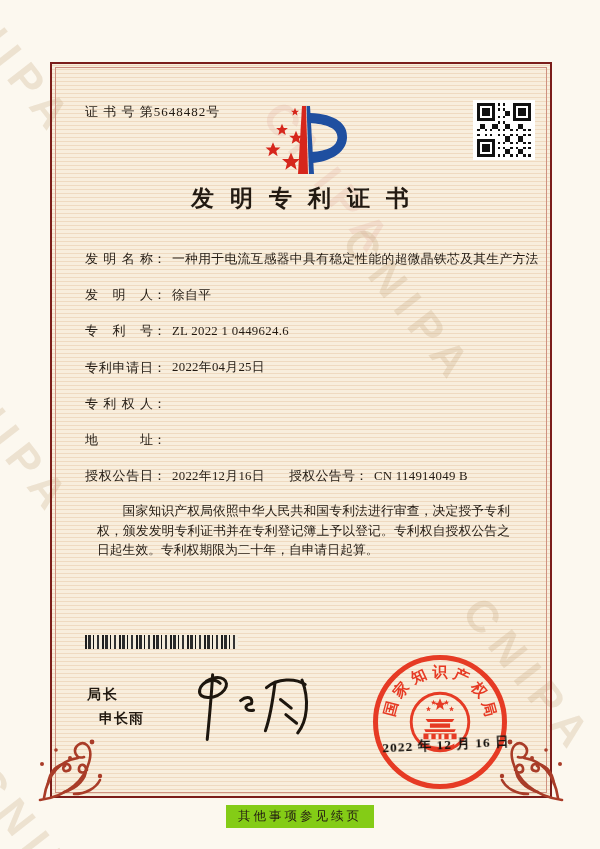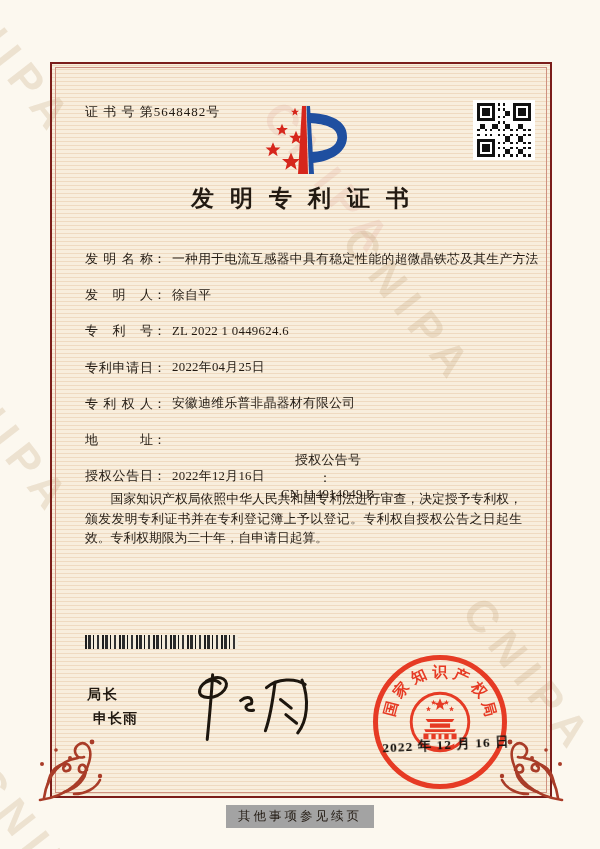--- a/index.html
+++ b/index.html
@@ -39,46 +39,46 @@
   .qr{position:absolute;left:4px;top:3px;width:54px;height:54px;}
 
   .title{position:absolute;left:0;top:183px;width:600px;text-align:center;
       font-size:23px;font-weight:600;letter-spacing:16px;padding-left:16px;box-sizing:border-box;}
 
   .rows{position:absolute;left:85px;top:241px;width:440px;}
   .row{height:36.2px;display:flex;align-items:center;}
   .flabel{display:inline-block;width:68px;font-size:13px;text-align:justify;text-align-last:justify;flex:none;}
   .fcolon{font-size:13px;flex:none;margin-right:6px;}
   .fvalue{font-size:12.8px;font-weight:400;letter-spacing:0.3px;white-space:nowrap;}
-  .fgroup2{display:flex;align-items:center;margin-left:16px;flex-direction:column;}
+  .fgroup2{display:flex;align-items:center;margin-left:24px;}
   .fgroup2 .flabel{width:66px;}
 
   .paras{position:absolute;left:85px;top:490px;width:437px;font-size:12.8px;line-height:19.5px;}
-  .paras p{margin:0;text-indent:2em;text-align:justify;}
+  .paras p{margin:12px;text-indent:2em;text-align:justify;}
 
   .barcode{position:absolute;left:85px;top:635px;width:153px;height:14px;
       background:repeating-linear-gradient(90deg,#1d1d1d 0 2px,#f4ecdc 2px 3px,#2a2a2a 3px 6px,#f4ecdc 6px 8px,#111 8px 9px,#f4ecdc 9px 12px,#333 12px 14px,#f4ecdc 14px 17px);}
 
   .director-label{position:absolute;left:87px;top:686px;font-size:14px;font-weight:700;letter-spacing:2px;}
-  .director-name{position:absolute;left:93px;top:710px;font-size:14px;font-weight:700;letter-spacing:1px;}
+  .director-name{position:absolute;left:99px;top:710px;font-size:14px;font-weight:700;letter-spacing:1px;}
   .signature{position:absolute;left:176px;top:668px;width:140px;height:76px;}
 
   .seal{position:absolute;left:373px;top:655px;width:134px;height:134px;z-index:6;
       mix-blend-mode:multiply;opacity:0.95;}
   .seal-ring{position:absolute;left:0;top:0;width:134px;height:134px;border-radius:50%;
       border:5px solid #e5301a;box-sizing:border-box;}
   .seal-char{position:absolute;width:17px;height:17px;font-size:15px;font-weight:700;color:#e5301a;
       text-align:center;line-height:17px;font-family:"Liberation Sans","DejaVu Sans",sans-serif;}
   .emblem{position:absolute;left:31px;top:31px;width:72px;height:72px;}
   .seal-date{position:absolute;left:368px;top:736px;width:156px;z-index:7;text-align:center;
       font-size:13.5px;font-weight:700;letter-spacing:1px;color:#14100c;transform:rotate(-3deg);}
 
   .page-footer{position:absolute;left:0;top:773px;width:600px;text-align:center;font-size:11.5px;letter-spacing:2px;}
   .continuation{position:absolute;left:0;top:805px;width:600px;text-align:center;}
-  .continuation span{display:inline-block;background:#a3a3a3;padding:3px 12px;font-size:12.5px;letter-spacing:3px;font-weight:500;}
+  .continuation span{display:inline-block;background:#84cc16;padding:3px 12px;font-size:12.5px;letter-spacing:3px;font-weight:500;}
 </style>
 </head>
 <body>
 
 <div class="page">
 
   <div class="frame-bg"></div>
 
   <span class="wm wm1">CNIPA</span>
   <span class="wm wm2 pink">CNIPA</span>
@@ -254,21 +254,20 @@
         <span class="fvalue">ZL 2022 1 0449624.6</span>
       </div>
       <div class="row">
         <span class="flabel">专利申请日</span>
           <span class="fcolon">：</span>
         <span class="fvalue">2022年04月25日</span>
       </div>
       <div class="row">
         <span class="flabel">专利权人</span>
           <span class="fcolon">：</span>
-        <span class="fvalue">安徽迪维乐普非晶器材有限公司</span>
       </div>
       <div class="row">
         <span class="flabel">地址</span>
           <span class="fcolon">：</span>
       </div>
       <div class="row">
         <span class="flabel">授权公告日</span>
           <span class="fcolon">：</span>
         <span class="fvalue">2022年12月16日</span>
         <span class="fgroup2">

